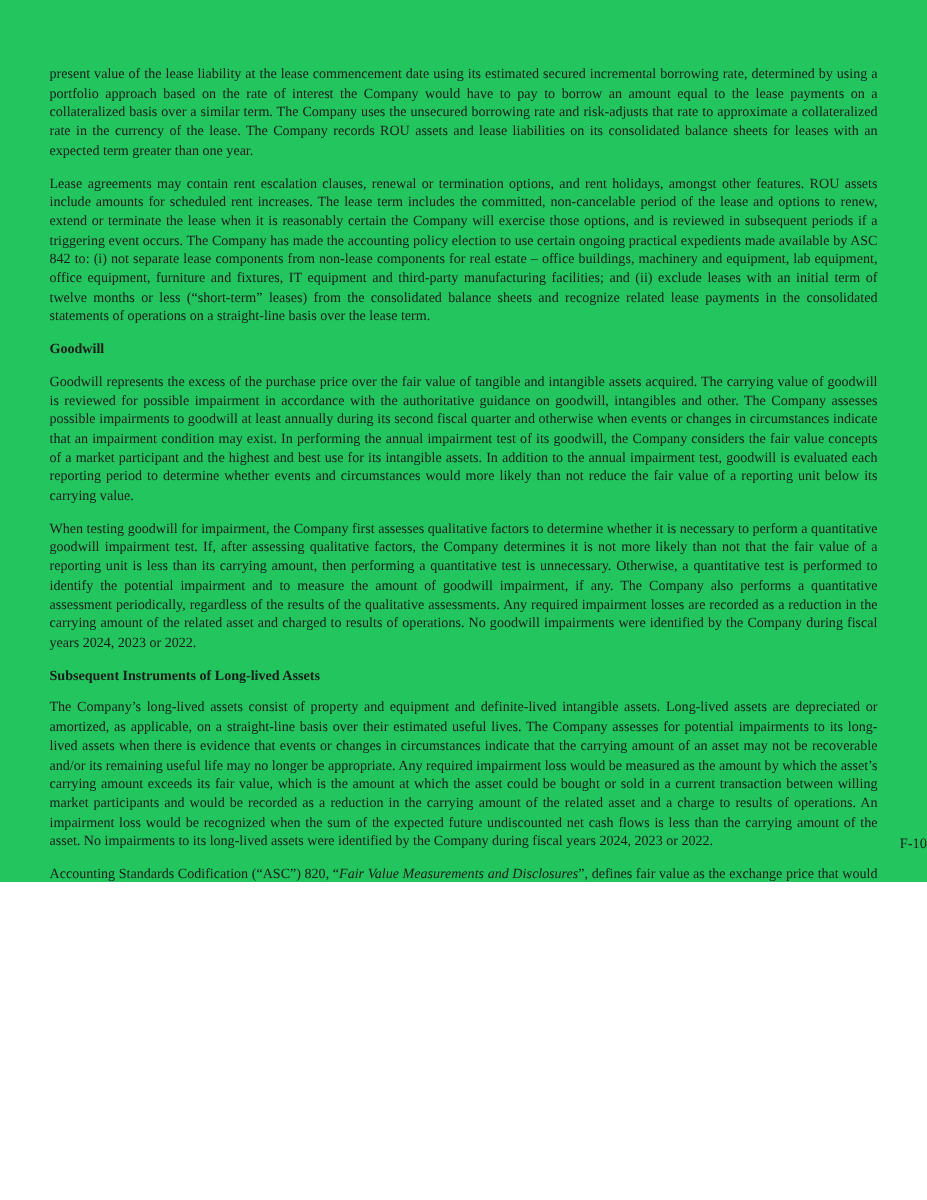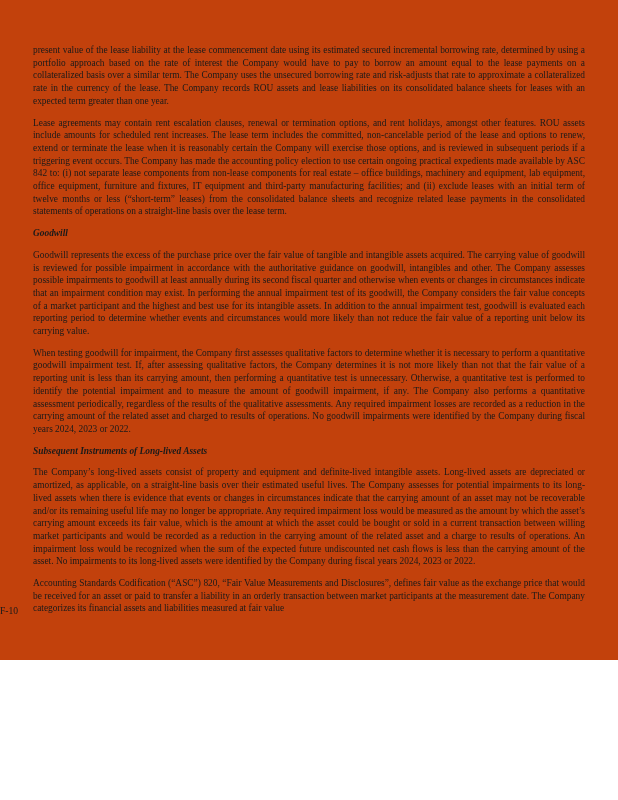--- a/index.html
+++ b/index.html
@@ -3,22 +3,22 @@
 <meta charset="utf-8">
 <style>
   html, body {
     margin: 0;
     padding: 0;
     background: #ffffff;
   }
   .page {
     position: relative;
     width: 618px;
-    height: 660px;
-    background: #c2410c;
+    height: 588px;
+    background: #22c55e;
     font-family: "Liberation Serif", "DejaVu Serif", serif;
     color: #1a1a1a;
     overflow: hidden;
     box-sizing: border-box;
   }
   .content {
     position: absolute;
     top: 44px;
     left: 33px;
     right: 33px;
@@ -28,31 +28,31 @@
     font-size: 9.4px;
     line-height: 12.7px;
     text-align: justify;
     text-justify: inter-word;
   }
   .content h3 {
     margin: 3px 0 9px 0;
     font-size: 9.4px;
     line-height: 12.7px;
     font-weight: bold;
-    font-style: italic;
     text-align: left;
   }
   .italic-seg {
+    font-style: italic;
   }
   .footer {
     position: absolute;
-    bottom: 44px;
+    bottom: 20px;
     left: 0;
     right: 0;
-    text-align: left;
+    text-align: right;
     font-size: 9.6px;
     color: #1a1a1a;
   }
 </style>
 </head>
 <body>
 
 <div class="page">
   <div class="content">
 

